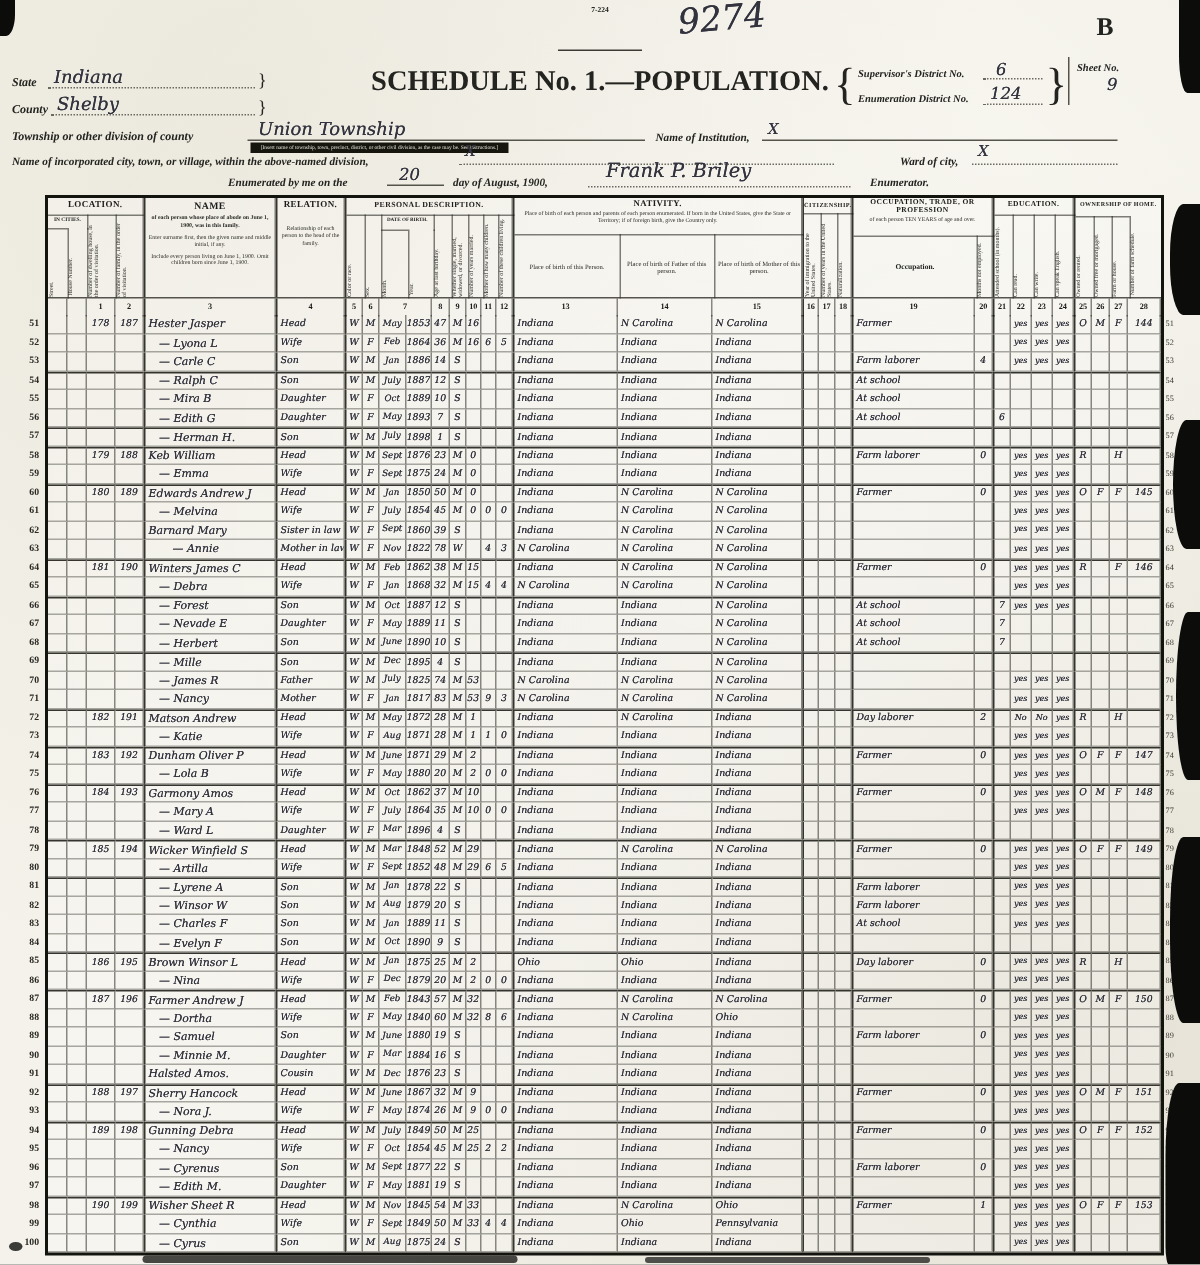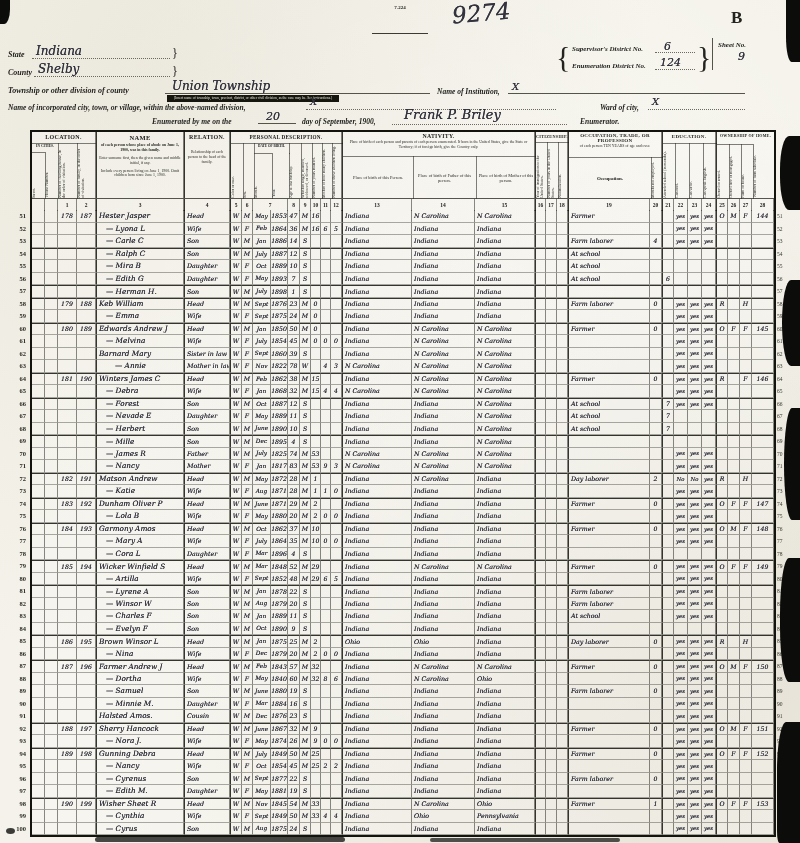--- a/index.html
+++ b/index.html
@@ -43,20 +43,21 @@
 
 <div class="sheet">
 
   <div class="abs printed" style="left:370px;top:5px;width:60px;text-align:center;font-size:5px;font-weight:bold;">7-224</div>
 
   <div class="abs" style="left:372px;top:33px;width:56px;height:0;border-top:1px solid #3c3b33;"></div>
 
   <div class="abs hw" style="left:452px;top:0px;font-size:23px;transform:rotate(-5deg);">9274</div>
   <div class="abs printed" style="left:731px;top:8px;font-size:17px;font-weight:bold;">B</div>
 
+  <div class="abs printed" style="left:200px;top:44px;width:400px;text-align:center;font-size:19px;font-weight:bold;">SCHEDULE No. 1.—POPULATION.</div>
 
   <div class="abs printed" style="left:8px;top:50px;font-size:8px;font-style:italic;font-weight:bold;">State</div>
   <div class="abs hw" style="left:36px;top:44px;font-size:12px;">Indiana</div>
   <div class="abs dotted" style="left:32px;top:58px;width:138px;"></div>
   <div class="abs printed" style="left:172px;top:46px;font-size:12px;">}</div>
 
   <div class="abs printed" style="left:8px;top:68px;font-size:8px;font-style:italic;font-weight:bold;">County</div>
   <div class="abs hw" style="left:38px;top:62px;font-size:12px;">Shelby</div>
   <div class="abs dotted" style="left:34px;top:76px;width:136px;"></div>
   <div class="abs printed" style="left:172px;top:64px;font-size:12px;">}</div>
@@ -84,21 +85,21 @@
   <div class="abs printed" style="left:8px;top:103px;font-size:7.5px;font-style:italic;font-weight:bold;">Name of incorporated city, town, or village, within the above-named division,</div>
   <div class="abs hw" style="left:310px;top:96px;font-size:10px;">X</div>
   <div class="abs dotted" style="left:306px;top:109px;width:250px;"></div>
   <div class="abs printed" style="left:600px;top:103px;font-size:7.5px;font-style:italic;font-weight:bold;">Ward of city,</div>
   <div class="abs hw" style="left:652px;top:96px;font-size:10px;">X</div>
   <div class="abs dotted" style="left:648px;top:109px;width:97px;"></div>
 
   <div class="abs printed" style="left:152px;top:117px;font-size:7.5px;font-style:italic;font-weight:bold;">Enumerated by me on the</div>
   <div class="abs hw" style="left:266px;top:110px;font-size:11px;">20</div>
   <div class="abs rule" style="left:258px;top:123px;width:38px;"></div>
-  <div class="abs printed" style="left:302px;top:117px;font-size:7.5px;font-style:italic;font-weight:bold;">day of September, 1900,</div>
+  <div class="abs printed" style="left:302px;top:117px;font-size:7.5px;font-style:italic;font-weight:bold;">day of August, 1900,</div>
   <div class="abs hw" style="left:404px;top:107px;font-size:13px;">Frank P. Briley</div>
   <div class="abs dotted" style="left:392px;top:124px;width:175px;"></div>
   <div class="abs printed" style="left:580px;top:117px;font-size:7.5px;font-style:italic;font-weight:bold;">Enumerator.</div>
 
   <div class="tframe">
 
     <div class="abs" style="left:0;top:0;width:742px;height:78px;">
 
       <div class="hcell" style="left:0;top:0;width:64px;height:66px;">
         <div class="gtitle" style="font-size:6px;padding-top:2px;">LOCATION.</div>
@@ -1156,21 +1157,21 @@
           <div class="cell hw thick" style="width: 12px; font-size: 6.2px;"></div>
           <div class="cell hw" style="width: 12px; font-size: 6.2px;"></div>
           <div class="cell hw" style="width: 12px; font-size: 6.2px;"></div>
           <div class="cell hw" style="width: 22px; font-size: 6.2px;"></div>
         </div>
         <div class="trow">
           <div class="cell hw" style="width: 13px; font-size: 6.2px;"></div>
           <div class="cell hw" style="width: 13px; font-size: 6.2px;"></div>
           <div class="cell hw" style="width: 19px; font-size: 6.2px;"></div>
           <div class="cell hw" style="width: 19px; font-size: 6.2px;"></div>
-          <div class="cell hw l thick" style="width: 88px; font-size: 7.3px; padding-left: 9px;">— Cora L</div>
+          <div class="cell hw l thick" style="width: 88px; font-size: 7.3px; padding-left: 9px;">— Ward L</div>
           <div class="cell hw l thick" style="width: 46px; font-size: 6.3px;">Daughter</div>
           <div class="cell hw thick" style="width: 12px; font-size: 6.2px;">W</div>
           <div class="cell hw" style="width: 11px; font-size: 6.2px;">F</div>
           <div class="cell hw" style="width: 18px; font-size: 5.8px;">Mar</div>
           <div class="cell hw" style="width: 17px; font-size: 6.2px;">1896</div>
           <div class="cell hw" style="width: 12px; font-size: 6.2px;">4</div>
           <div class="cell hw" style="width: 11px; font-size: 6.2px;">S</div>
           <div class="cell hw" style="width: 10px; font-size: 6.2px;"></div>
           <div class="cell hw" style="width: 10px; font-size: 6.2px;"></div>
           <div class="cell hw" style="width: 11px; font-size: 6.2px;"></div>

